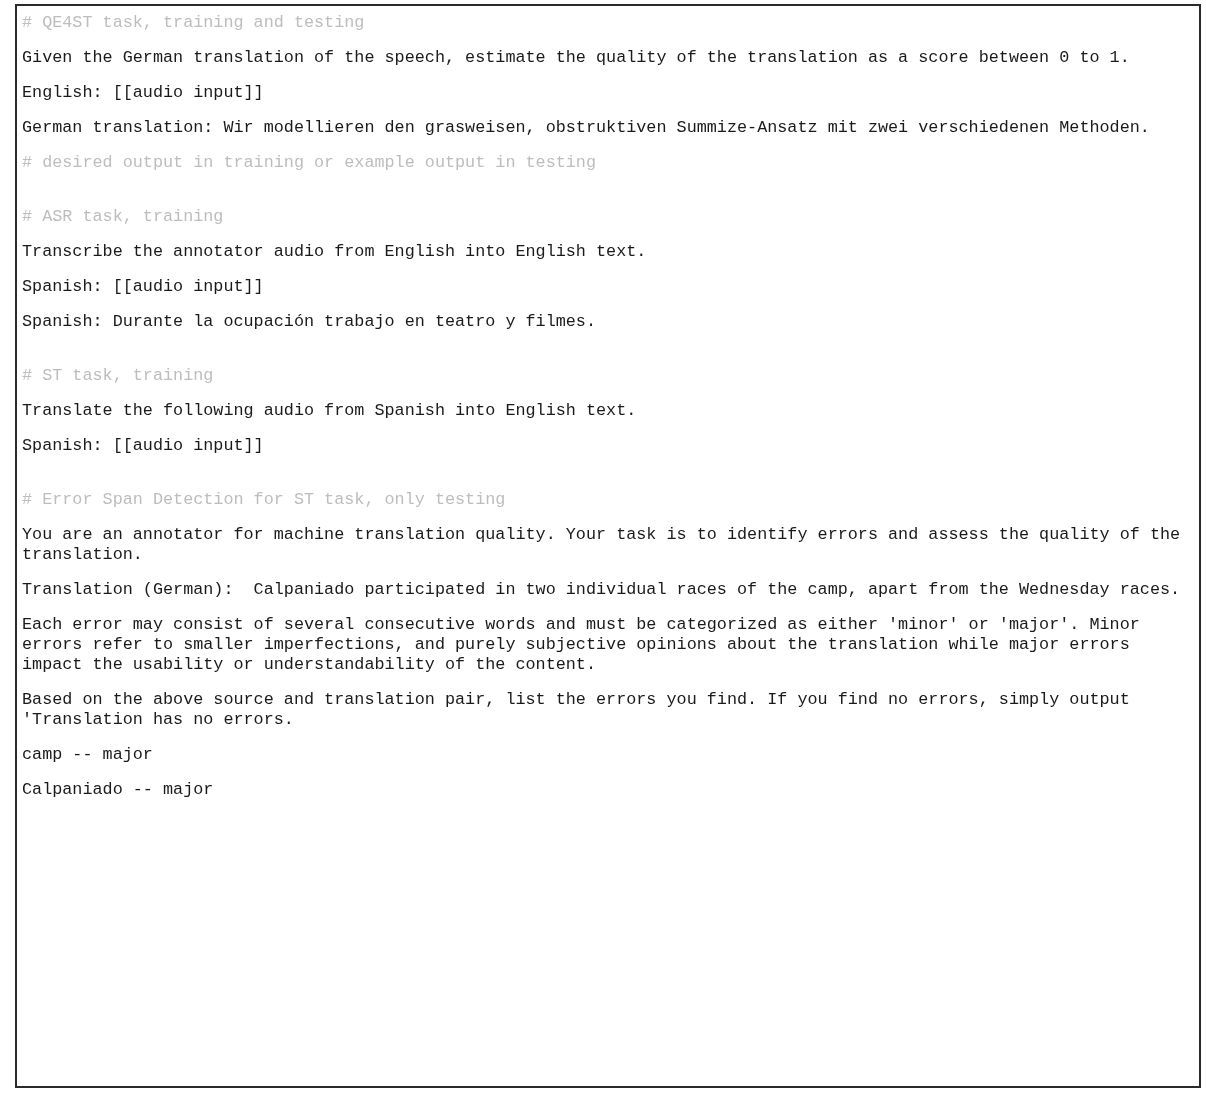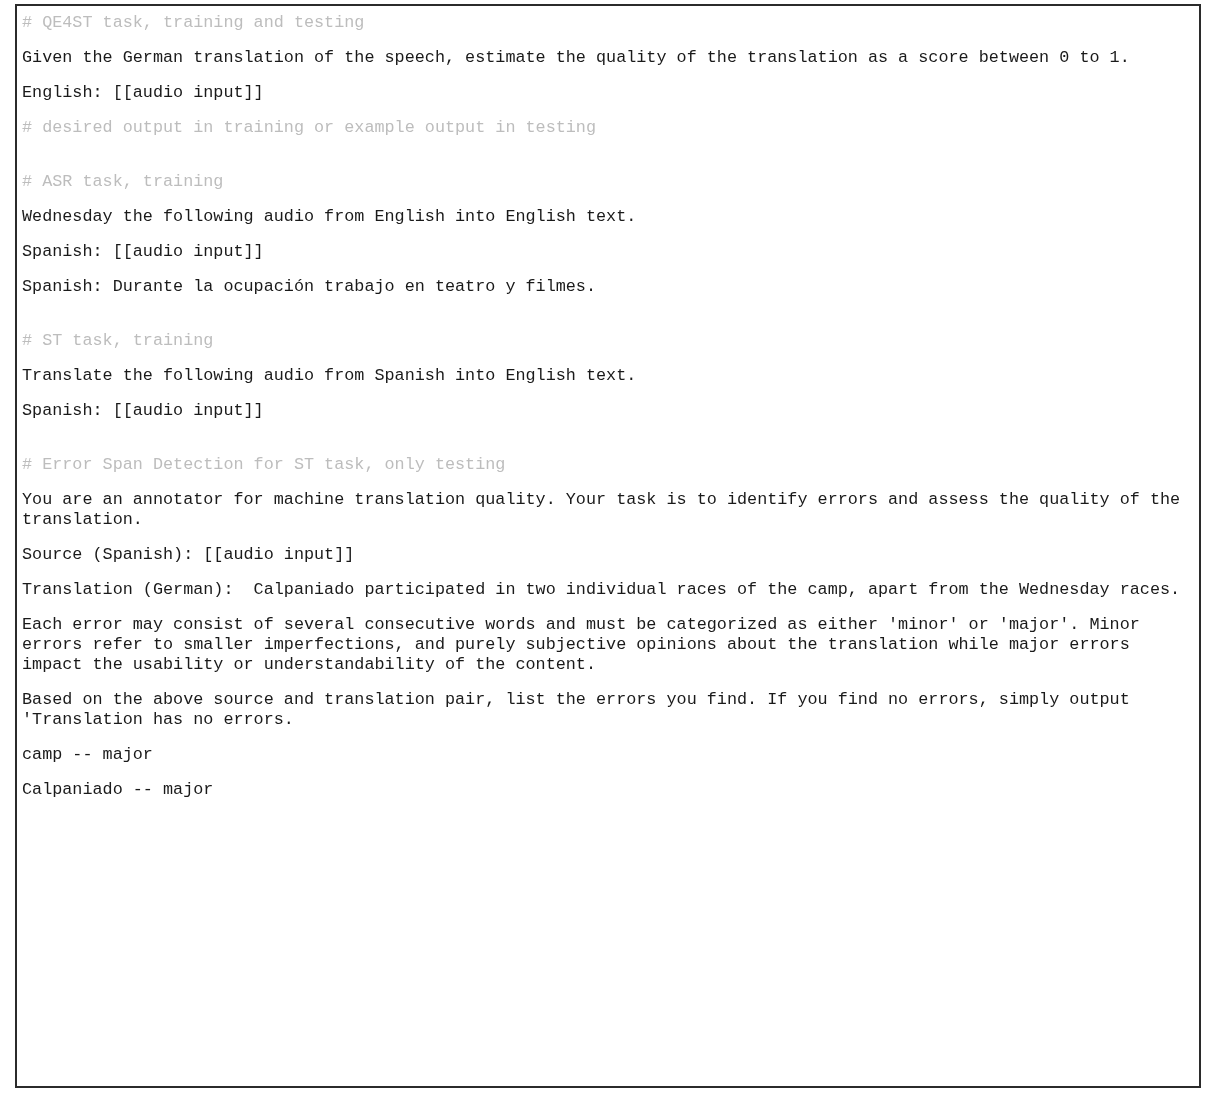--- a/index.html
+++ b/index.html
@@ -21,35 +21,35 @@
     .gap { height: 19px; }
   </style>
 </head>
 <body>
 
 <div class="doc-box">
 
   <div class="line comment"># QE4ST task, training and testing</div>
   <div class="line">Given the German translation of the speech, estimate the quality of the translation as a score between 0 to 1.</div>
   <div class="line">English: [[audio input]]</div>
+  <div class="line">German translation: Wir modellieren den grasweisen, obstruktiven Summize-Ansatz mit zwei verschiedenen Methoden.</div>
   <div class="line comment"># desired output in training or example output in testing</div>
   <div class="gap"></div>
 
   <div class="line comment"># ASR task, training</div>
-  <div class="line">Wednesday the following audio from English into English text.</div>
+  <div class="line">Transcribe the annotator audio from English into English text.</div>
   <div class="line">Spanish: [[audio input]]</div>
   <div class="line">Spanish: Durante la ocupación trabajo en teatro y filmes.</div>
   <div class="gap"></div>
 
   <div class="line comment"># ST task, training</div>
   <div class="line">Translate the following audio from Spanish into English text.</div>
   <div class="line">Spanish: [[audio input]]</div>
   <div class="gap"></div>
 
   <div class="line comment"># Error Span Detection for ST task, only testing</div>
   <div class="line">You are an annotator for machine translation quality. Your task is to identify errors and assess the quality of the translation.</div>
-  <div class="line">Source (Spanish): [[audio input]]</div>
   <div class="line">Translation (German):  Calpaniado participated in two individual races of the camp, apart from the Wednesday races.</div>
   <div class="line">Each error may consist of several consecutive words and must be categorized as either 'minor' or 'major'. Minor errors refer to smaller imperfections, and purely subjective opinions about the translation while major errors impact the usability or understandability of the content.</div>
   <div class="line">Based on the above source and translation pair, list the errors you find. If you find no errors, simply output 'Translation has no errors.</div>
   <div class="line">camp -- major</div>
   <div class="line">Calpaniado -- major</div>
 </div>
 
 </body></html>

